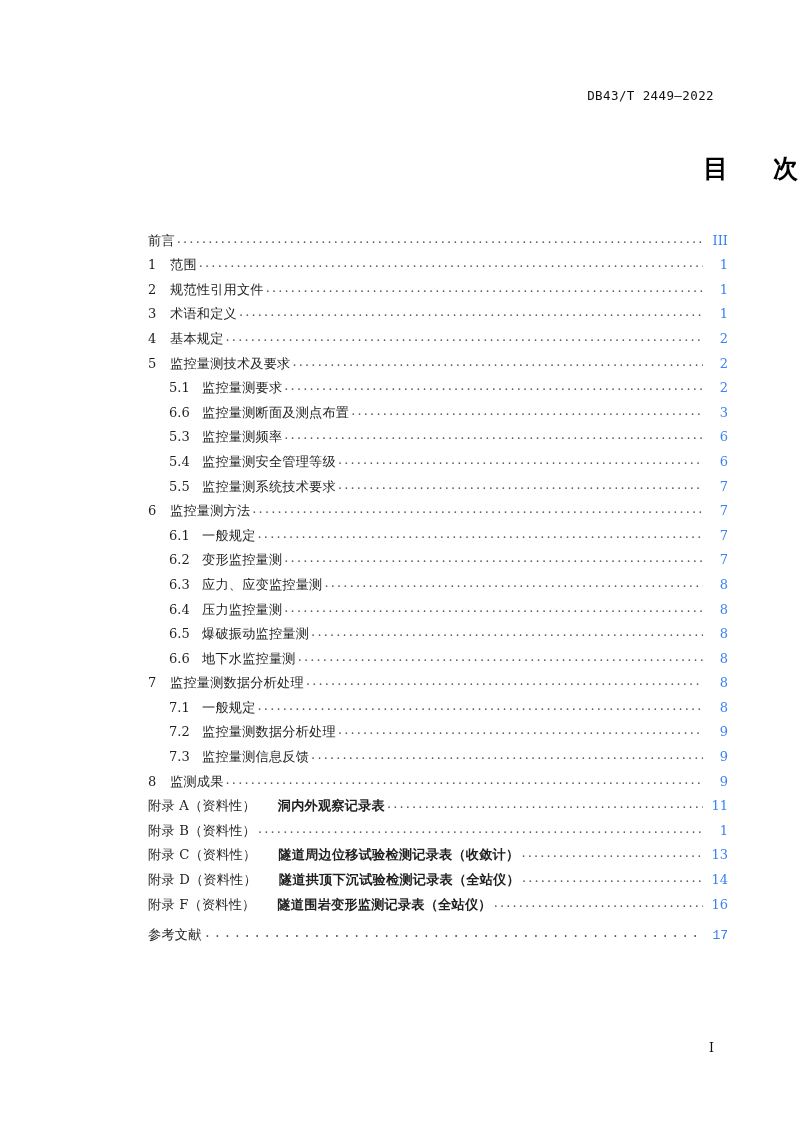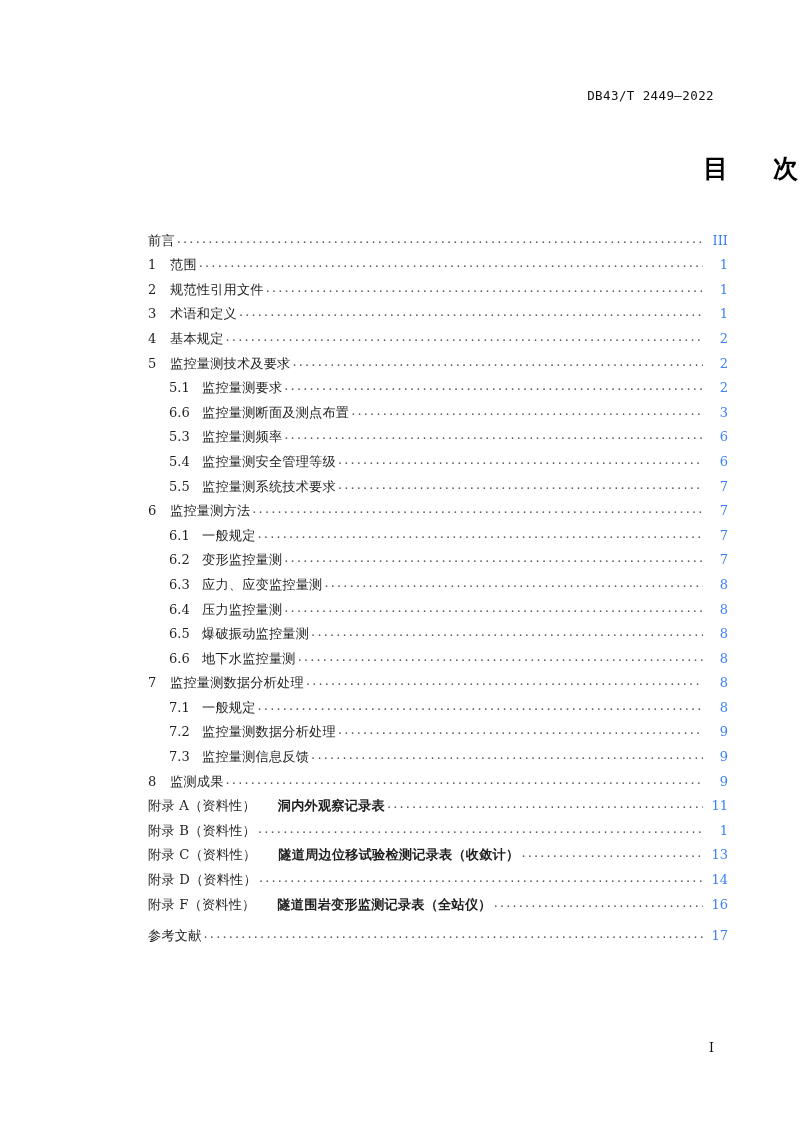--- a/index.html
+++ b/index.html
@@ -63,20 +63,21 @@
     align-items: flex-end;
     height: 24.6px;
     font-size: 13.2px;
     line-height: 16px;
     color: #1f1f1f;
     white-space: nowrap;
     margin-left: 40px;
   }
   .toc-row.gap-before {
     margin-top: 7px;
+    font-family: Liberation Mono, monospace;
   }
 
   .toc-row.lvl2 {
     padding-left: 21px;
     justify-content: space-between;
   }
 
   .num {
     flex: 0 0 auto;
     font-family: "DejaVu Serif", "Liberation Serif", serif;
@@ -295,20 +296,21 @@
         <span class="pageno">1</span>
       </div>
       <div class="toc-row">
         <span class="label">附录 C（资料性）</span>
         <span class="label-extra">隧道周边位移试验检测记录表（收敛计）</span>
         <span class="leader"></span>
         <span class="pageno">13</span>
       </div>
       <div class="toc-row">
         <span class="label">附录 D（资料性）</span>
+        <span class="label-extra">隧道拱顶下沉试验检测记录表（全站仪）</span>
         <span class="leader"></span>
         <span class="pageno">14</span>
       </div>
       <div class="toc-row">
         <span class="label">附录 F（资料性）</span>
         <span class="label-extra">隧道围岩变形监测记录表（全站仪）</span>
         <span class="leader"></span>
         <span class="pageno">16</span>
       </div>
       <div class="toc-row gap-before">

